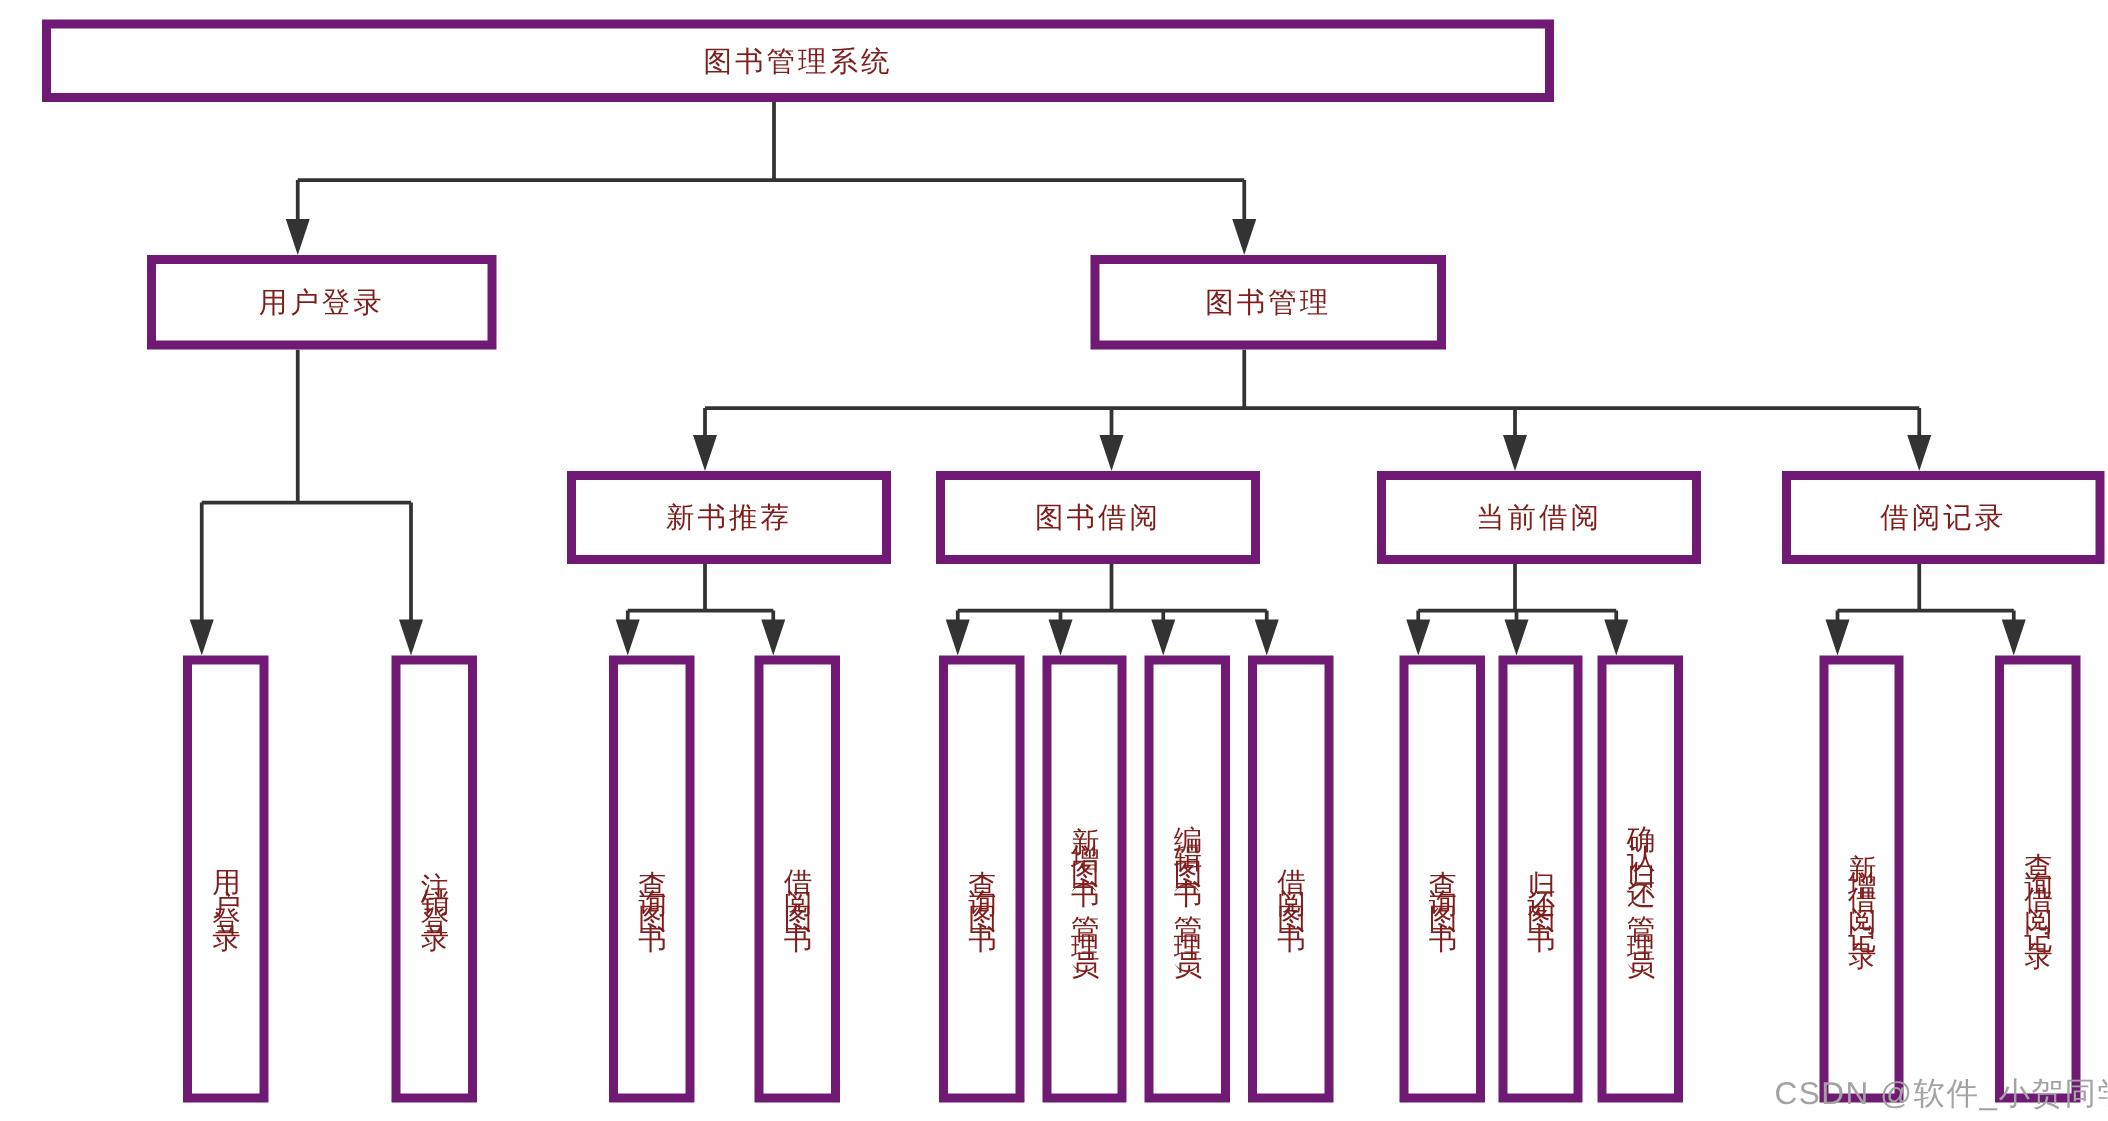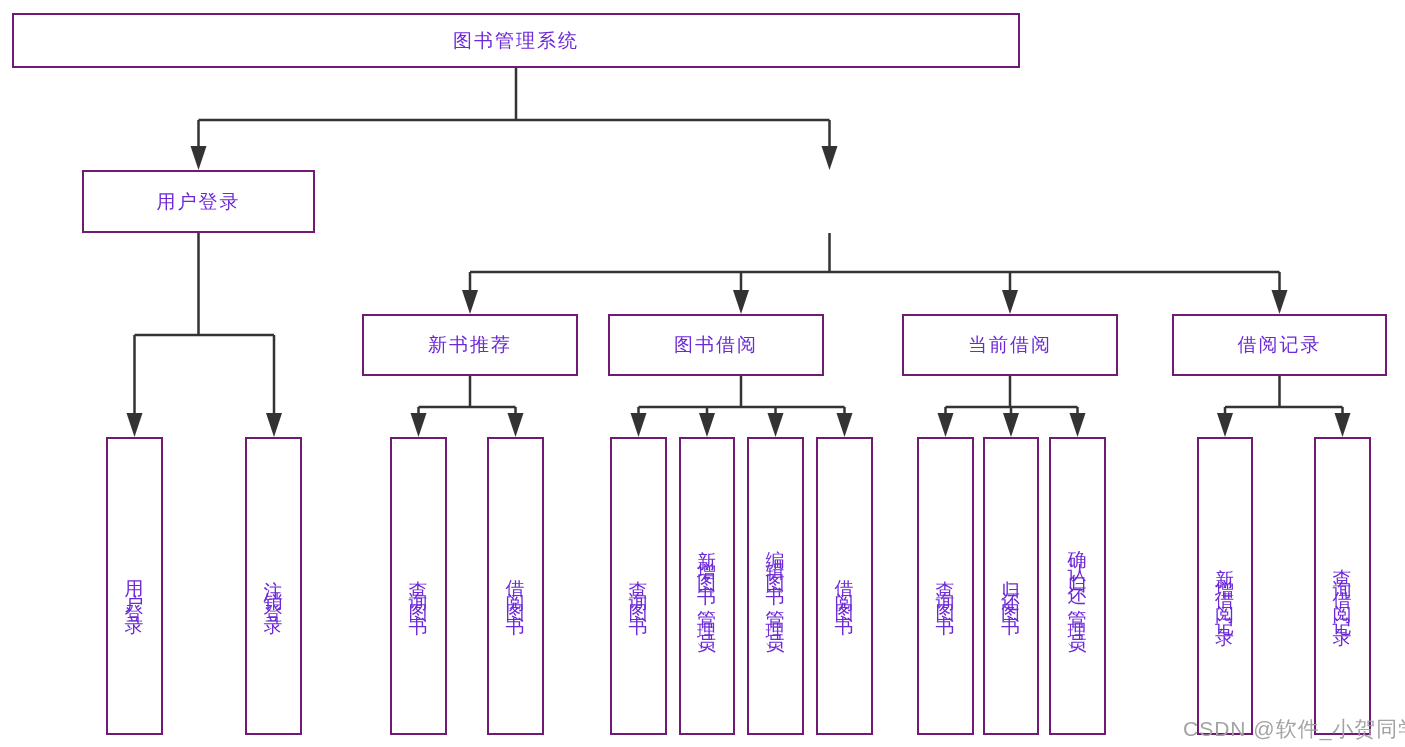--- a/index.html
+++ b/index.html
@@ -15,30 +15,31 @@
   .connector-layer {
     position: absolute;
     left: 0; top: 0;
     width: 1405px; height: 747px;
     pointer-events: none;
     z-index: 1;
   }
   .node {
     position: absolute;
     box-sizing: border-box;
-    border: 2px solid #701a75;
+    border: 6px solid #701a75;
     background: #ffffff;
     display: flex;
     align-items: center;
     justify-content: center;
-    color: #6d28d9;
+    color: #7f1d1d;
     font-size: 19px;
     letter-spacing: 2px;
     z-index: 2;
     white-space: nowrap;
+    margin-left: 16px;
   }
   .node.root   { left: 12px;  top: 13px;  width: 1008px; height: 55px; }
   .node.lvl2   { top: 170px; height: 63px; }
   .node.b-user { left: 82px;  width: 233px; }
   .node.b-book { left: 711px; width: 237px; }
   .node.lvl3   { top: 314px; height: 62px; width: 216px; }
   .node.g0 { left: 362px; }
   .node.g1 { left: 608px; }
   .node.g2 { left: 902px; }
   .node.g3 { left: 1172px; width: 215px; }
@@ -118,20 +119,21 @@
       <polygon points="1003,413 1019,413 1011,437"></polygon>
       <polygon points="1069.5,413 1085.5,413 1077.5,437"></polygon>
       <polygon points="1217,413 1233,413 1225,437"></polygon>
       <polygon points="1334.5,413 1350.5,413 1342.5,437"></polygon>
     </g>
   </svg>
 
   <div class="node root">图书管理系统</div>
 
   <div class="node lvl2 b-user">用户登录</div>
+  <div class="node lvl2 b-book">图书管理</div>
 
   <div class="node lvl3 g0">新书推荐</div>
   <div class="node lvl3 g1">图书借阅</div>
   <div class="node lvl3 g3">借阅记录</div>
   <div class="node lvl3 g2">当前借阅</div>
 
   <div class="node leaf l0">用户登录</div>
   <div class="node leaf l1">注销登录</div>
 
   <div class="node leaf l2">查询图书</div>

